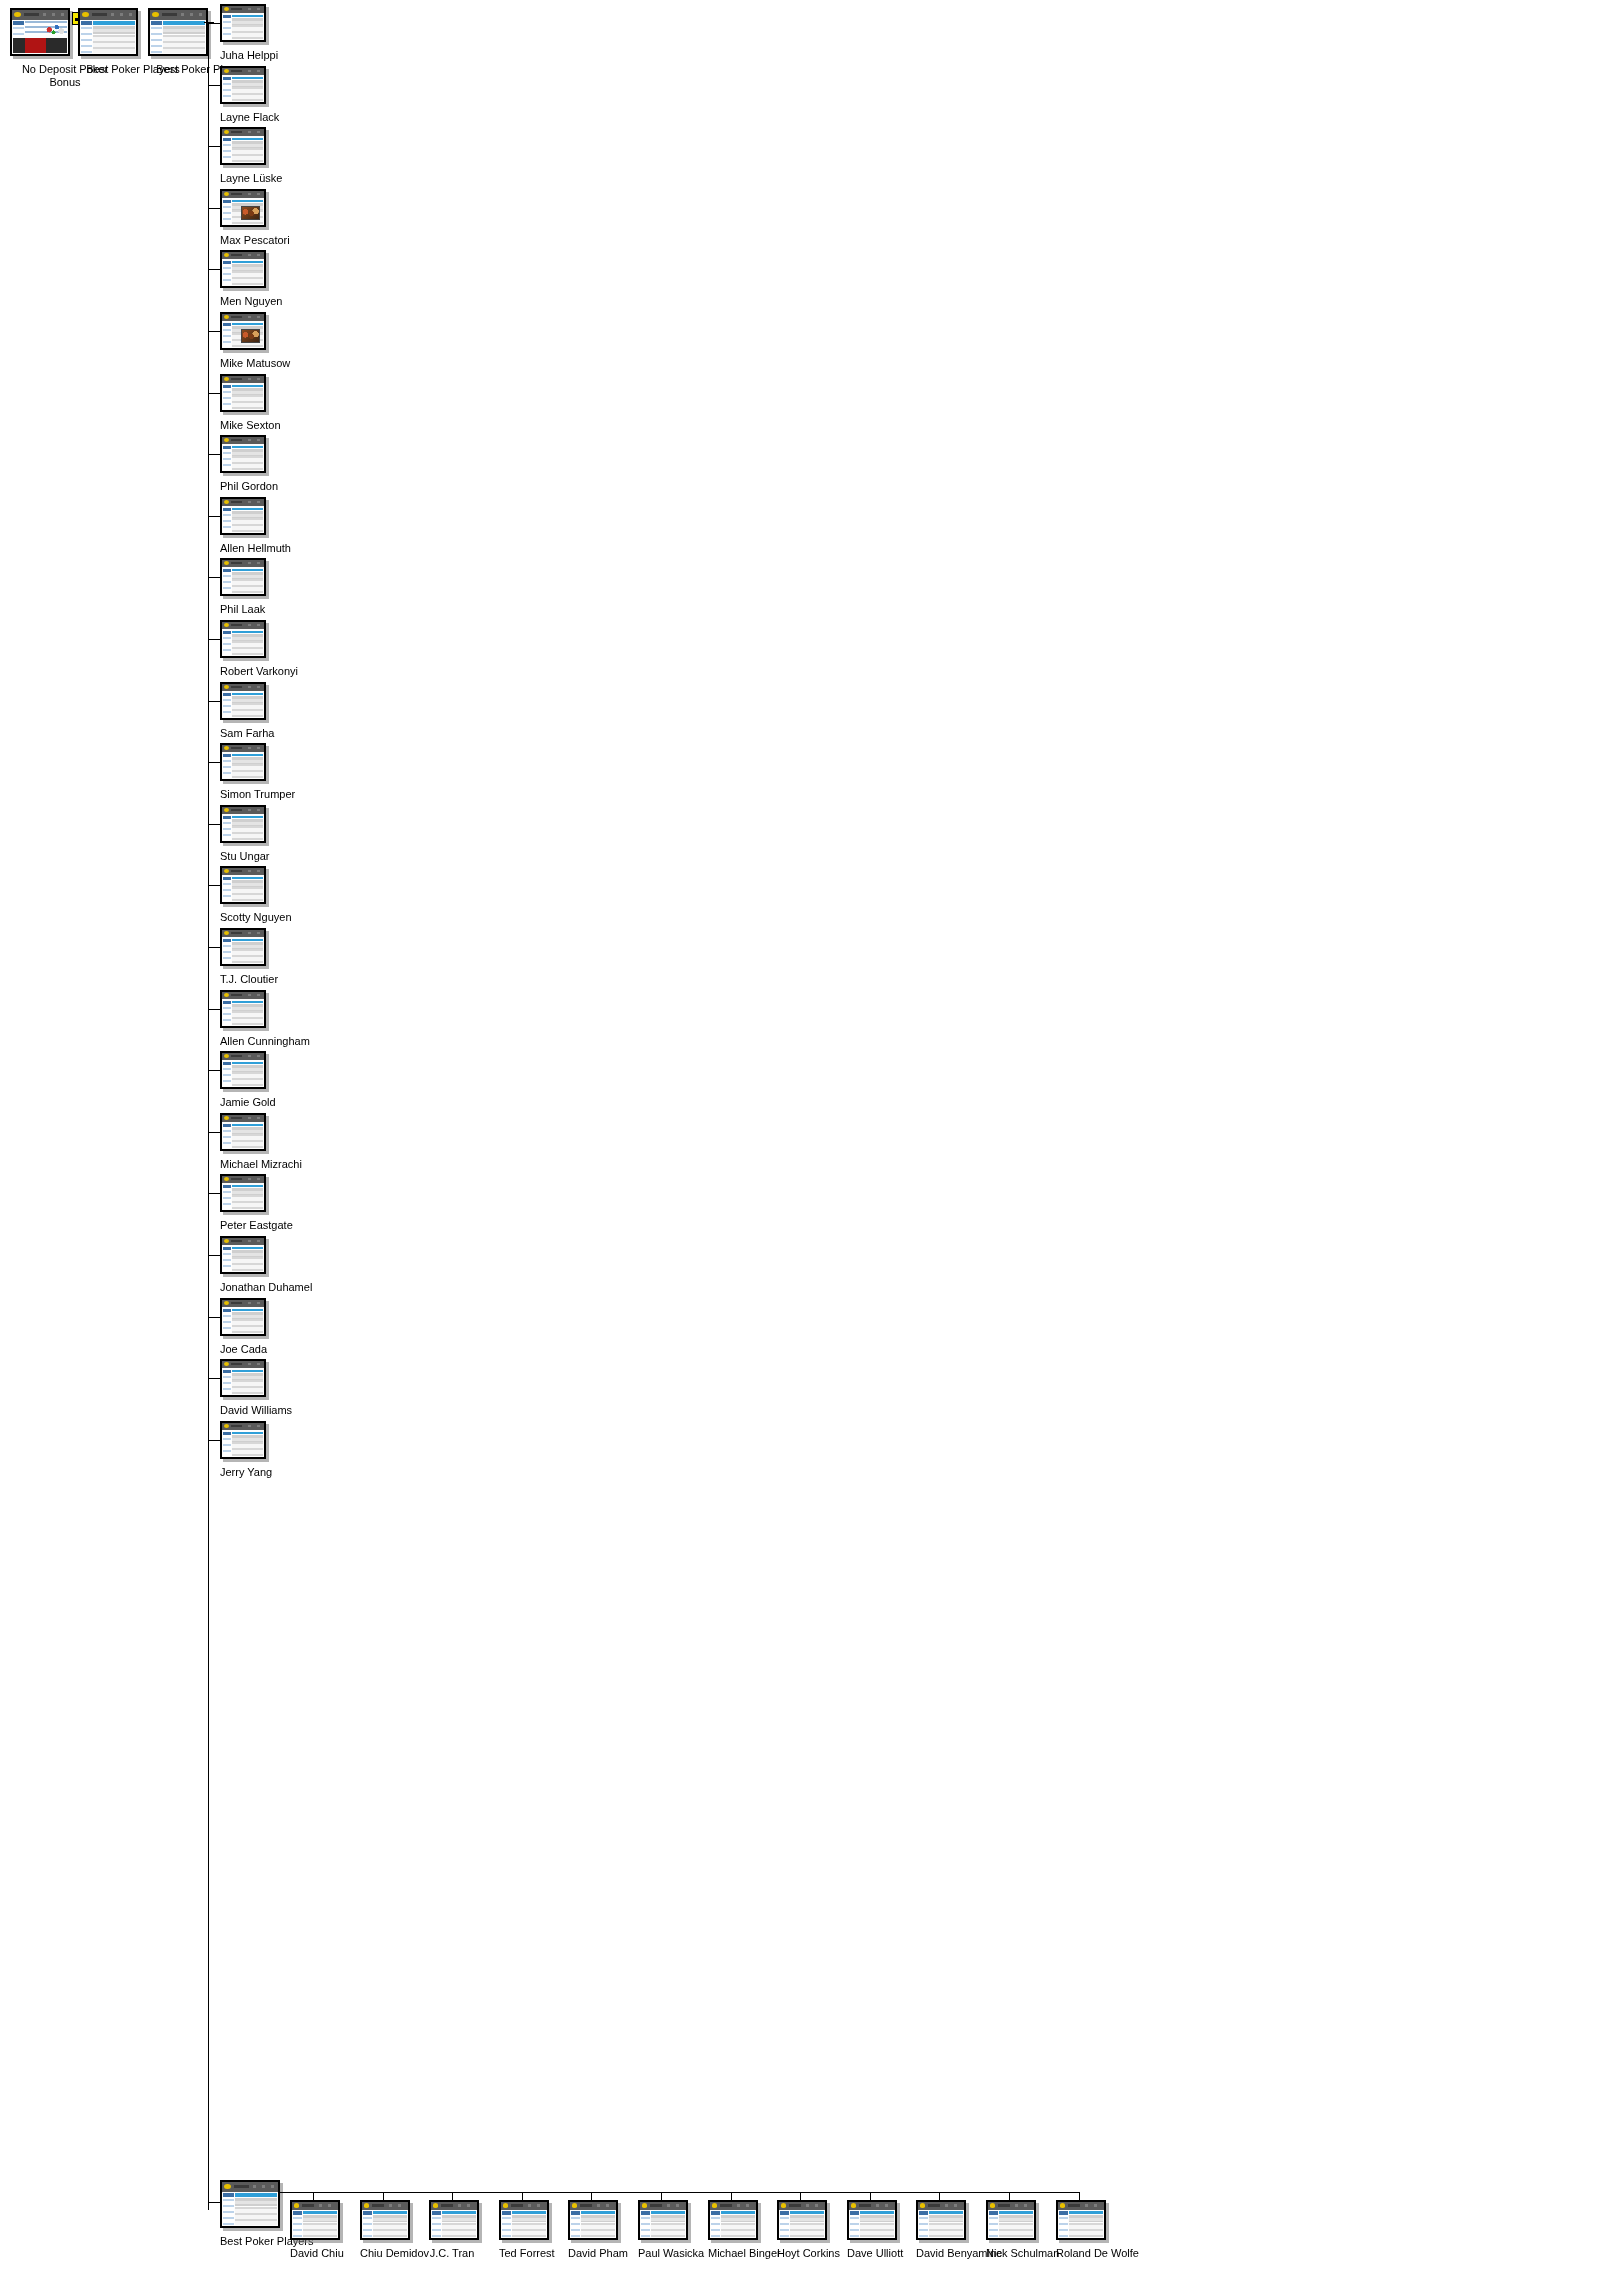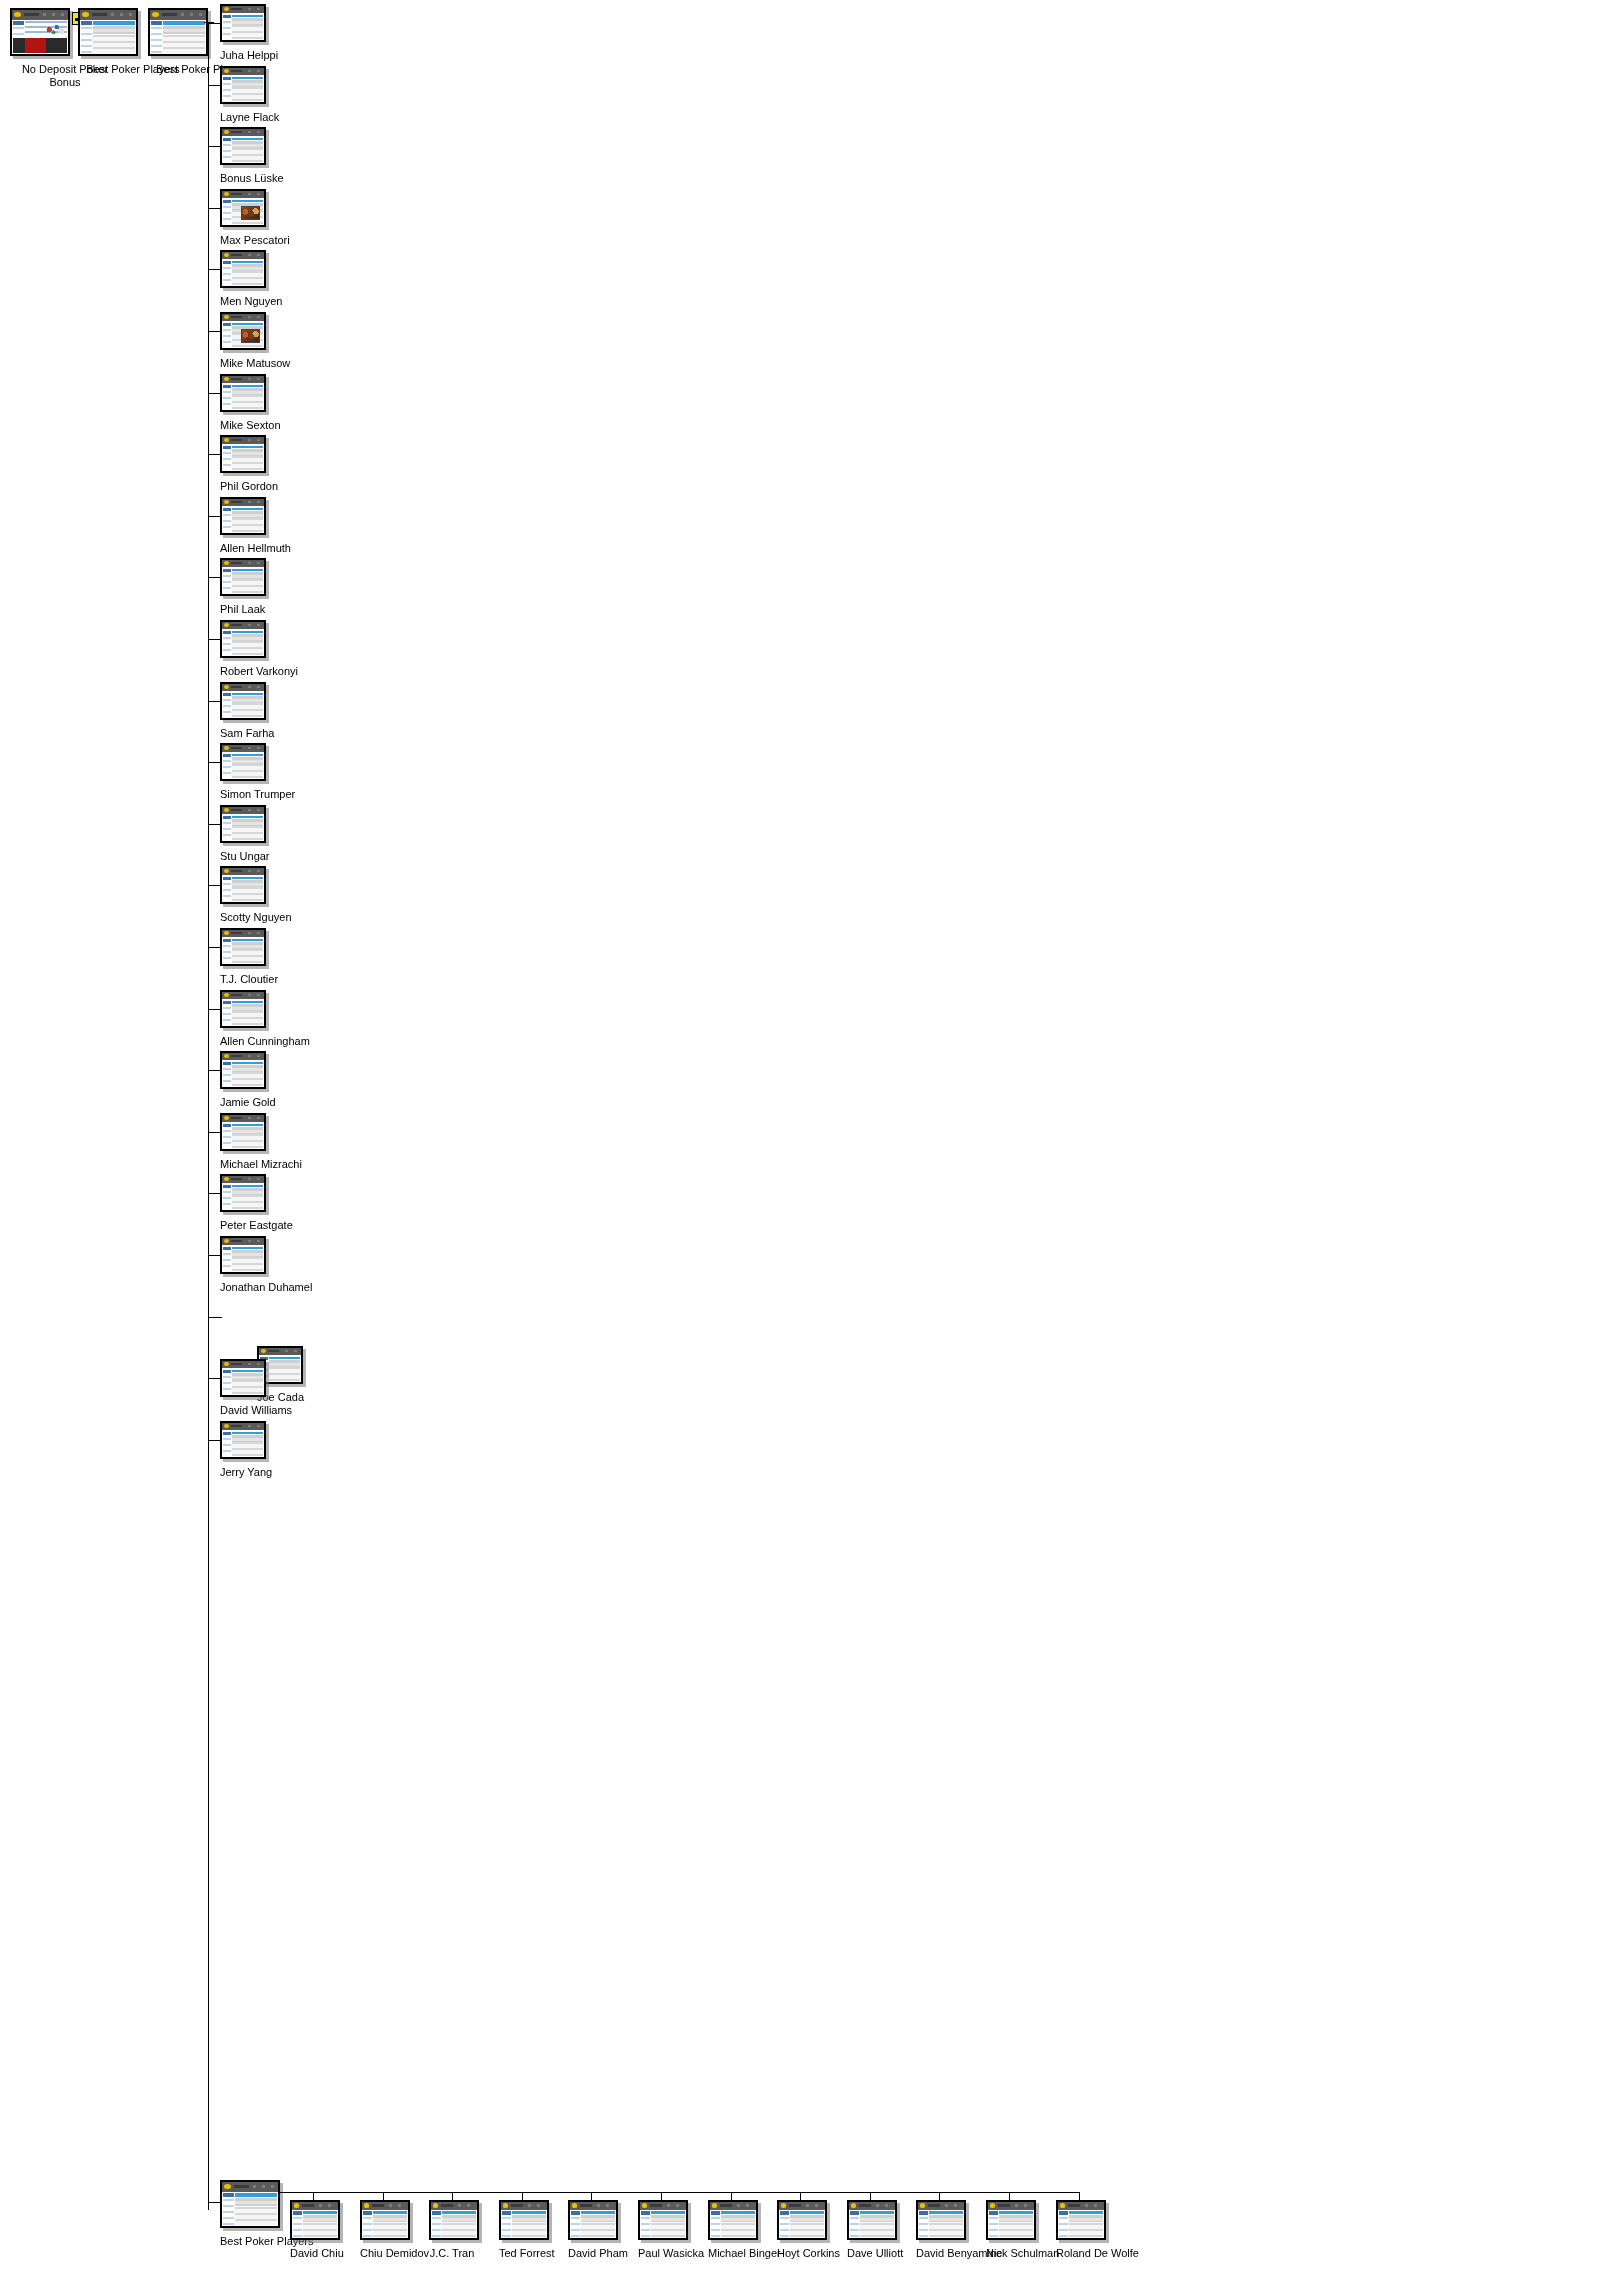--- a/index.html
+++ b/index.html
@@ -168,21 +168,21 @@
             <div class="tdots"></div>
           </div>
           <div class="tbody">
             <div class="tside"></div>
             <div class="tmain">
               <div class="tband"></div>
               <div class="tgrey"></div>
               <div class="trows"></div>
             </div>
           </div>
-        </div></div><span class="nlabel">Bonus Lüske</span></div>
+        </div></div><span class="nlabel">Layne Lüske</span></div>
     <div class="line-h" style="left: 208px; top: 208px; width: 14px;"></div>
     <div class="node" style="left: 220px; top: 189px; width: 42px;"><div class="thumb-wrap"><div class="thumb" style="width: 42px; height: 34px;">
           <div class="tbar">
             <div class="tdots"></div>
           </div>
           <div class="tbody">
             <div class="tside"></div>
             <div class="tmain">
               <div class="tband"></div>
               <div class="tgrey"></div>
@@ -424,21 +424,21 @@
           <div class="tbody">
             <div class="tside"></div>
             <div class="tmain">
               <div class="tband"></div>
               <div class="tgrey"></div>
               <div class="trows"></div>
             </div>
           </div>
         </div></div><span class="nlabel">Jonathan Duhamel</span></div>
     <div class="line-h" style="left: 208px; top: 1317px; width: 14px;"></div>
-    <div class="node" style="left: 220px; top: 1346px; width: 42px; margin-left: 37px;"><div class="thumb-wrap"><div class="thumb" style="width: 42px; height: 34px;">
+    <div class="node" style="left: 220px; top: 1298px; width: 42px;"><div class="thumb-wrap"><div class="thumb" style="width: 42px; height: 34px;">
           <div class="tbar">
             <div class="tdots"></div>
           </div>
           <div class="tbody">
             <div class="tside"></div>
             <div class="tmain">
               <div class="tband"></div>
               <div class="tgrey"></div>
               <div class="trows"></div>
             </div>

